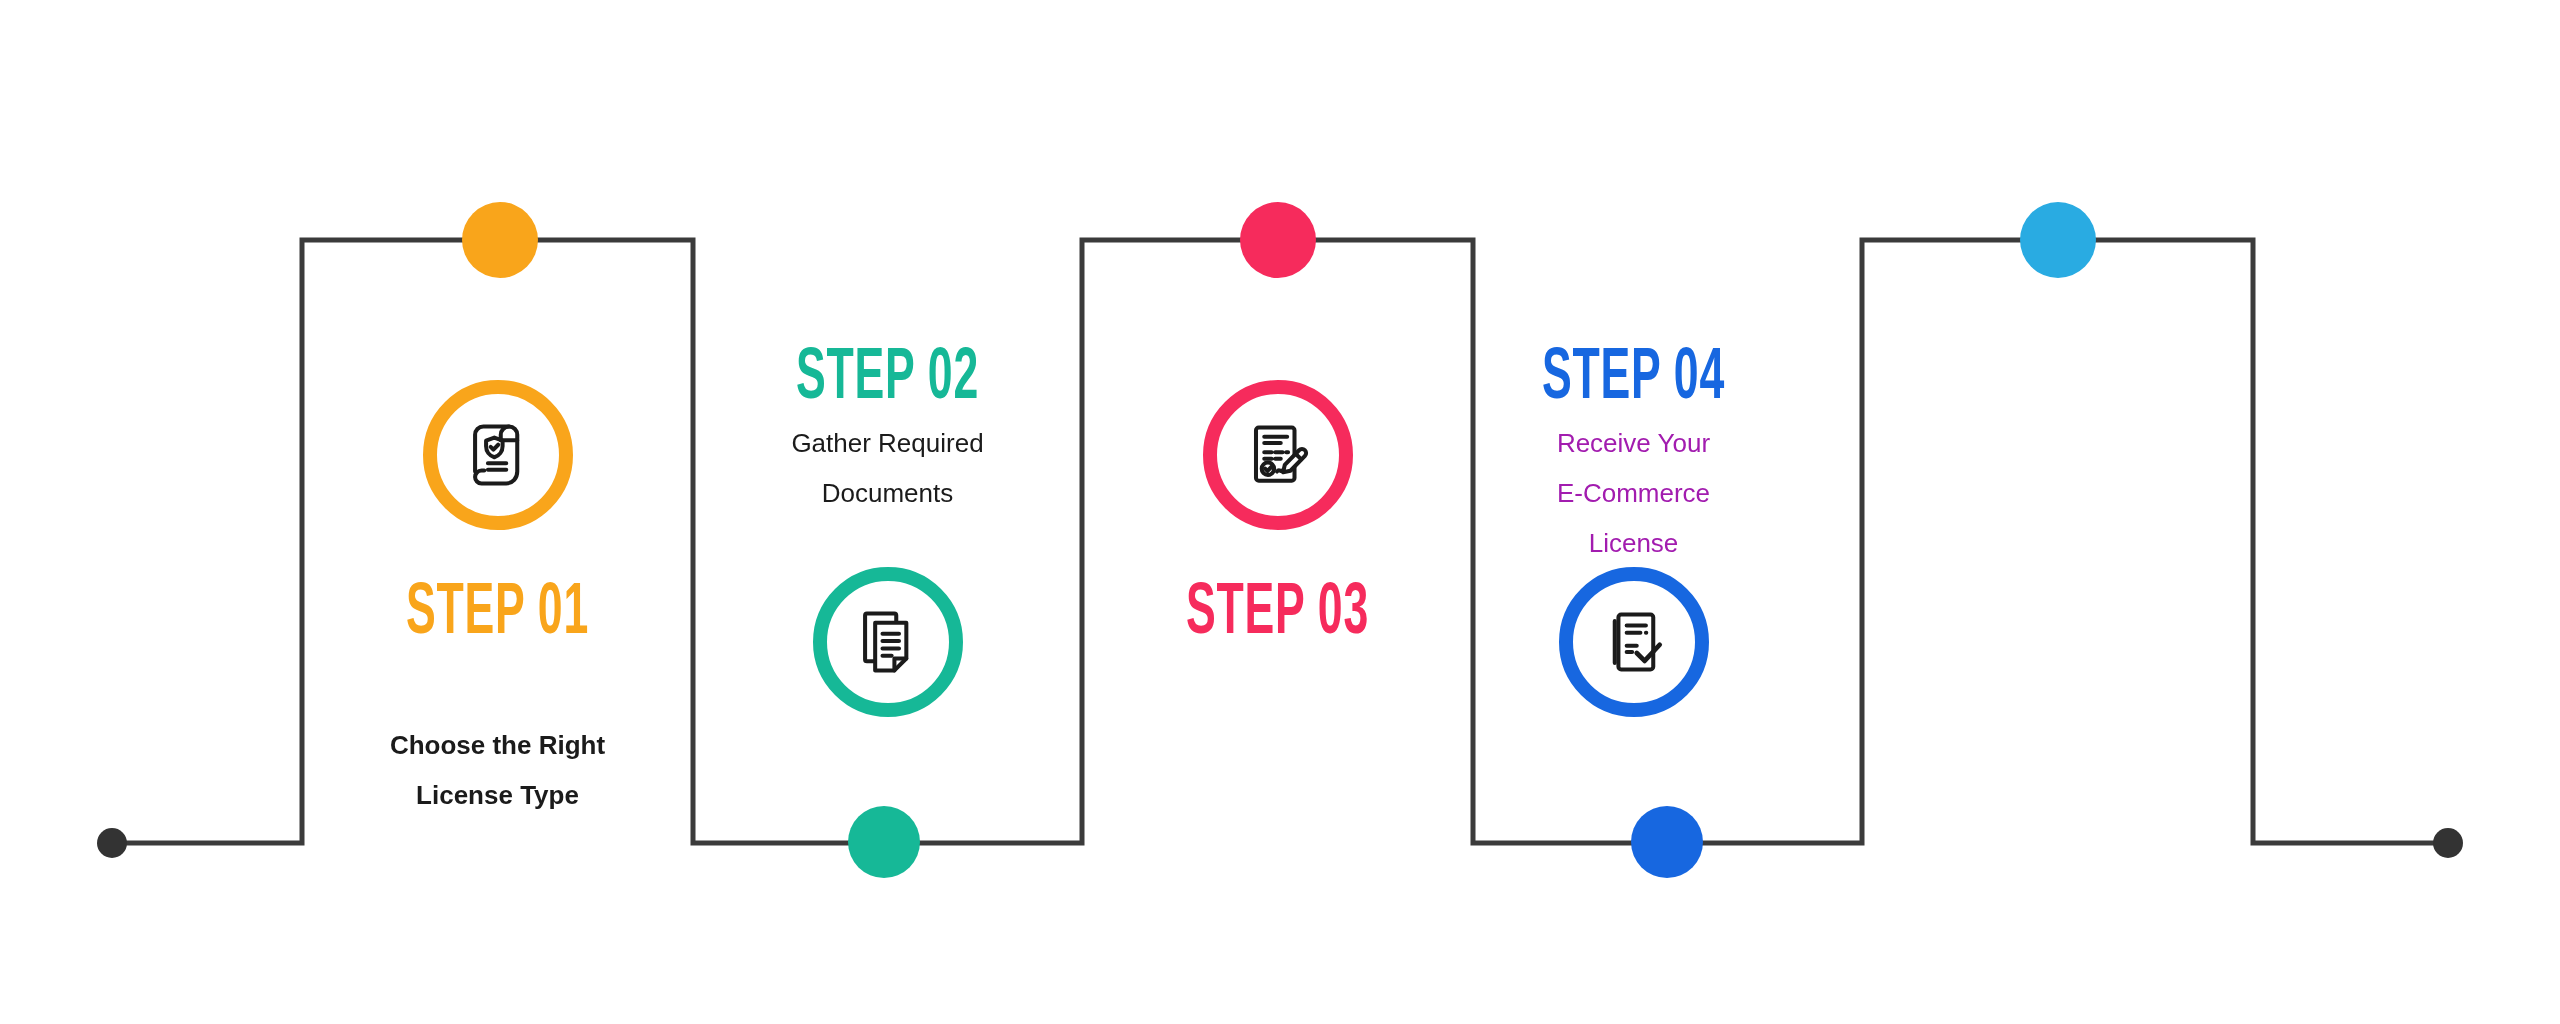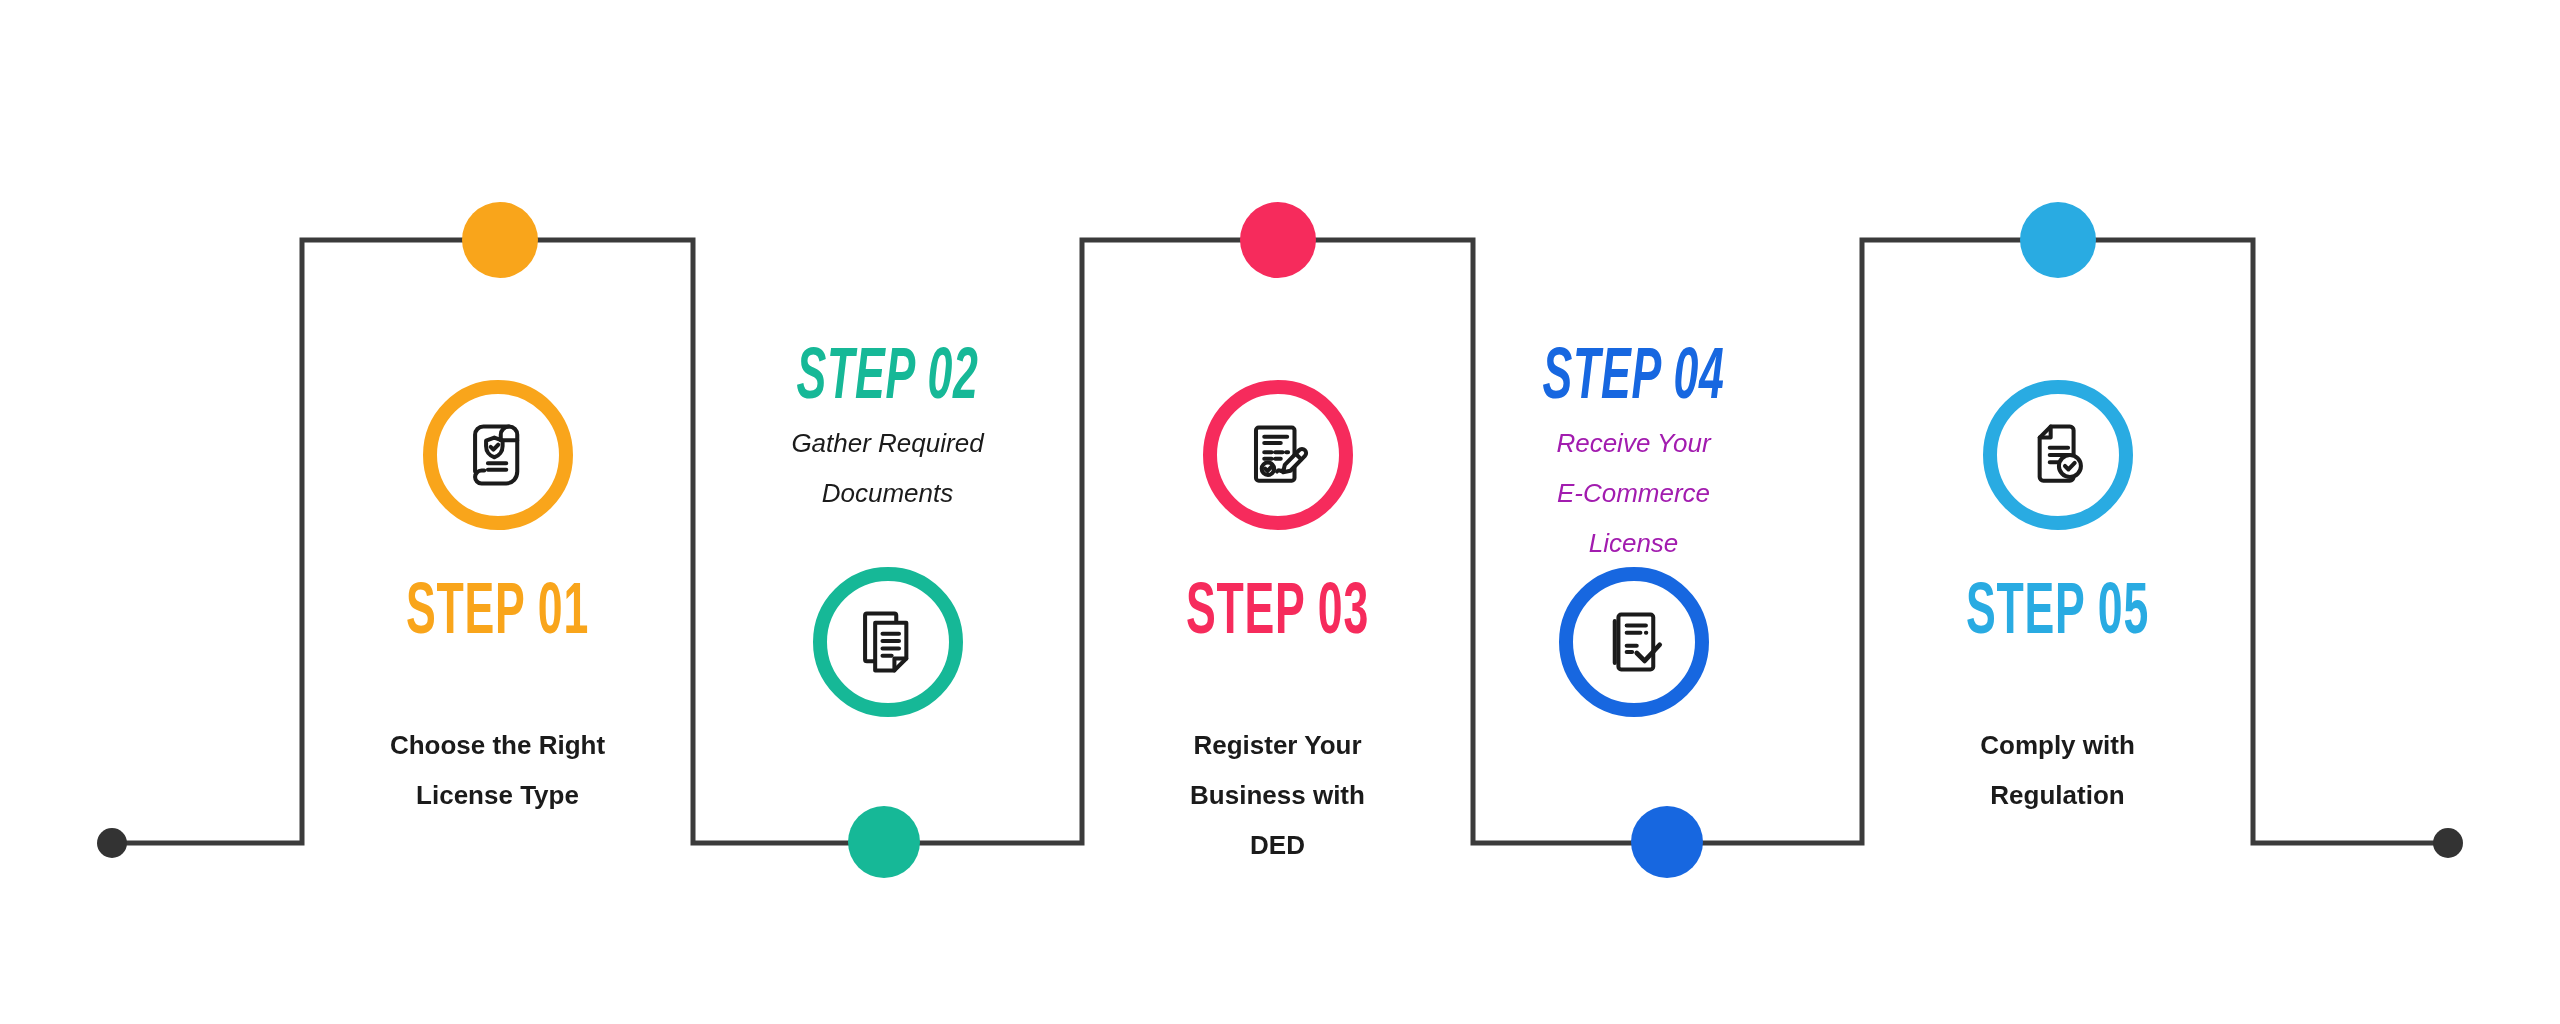--- a/index.html
+++ b/index.html
@@ -7,21 +7,21 @@
     position:relative;
     width:2560px;height:1024px;
     background:#ffffff;
     font-family:"Liberation Sans",sans-serif;
     overflow:hidden;
   }
   .connector{position:absolute;left:0;top:0;width:2560px;height:1024px;}
   .connector-path{fill:none;stroke-width:5;}
   .step{position:absolute;top:240px;height:620px;}
   .step.odd{width:391px;}
-  .step.even{width:389px;font-style:italic;}
+  .step.even{width:389px;}
   .icon-ring{
     position:absolute;left:50%;transform:translateX(-50%);
     width:150px;height:150px;box-sizing:border-box;
     border:14px solid #999;border-radius:50%;
     background:#ffffff;
     display:flex;align-items:center;justify-content:center;
   }
   .step.odd  .icon-ring{top:140px;}
   .step.even .icon-ring{top:327px;}
   .icon-ring svg{width:88px;height:88px;display:block;}
@@ -99,48 +99,31 @@
         <path d="M16.5 22.5h4M22.5 22.5h4M28.5 22.5h1"></path>
         <path d="M16.5 26h4M22.5 26h3"></path>
         <circle cx="18.5" cy="31.5" r="3.4"></circle>
         <path d="M17 31.4l1.3 1.3 2.2-2.3"></path>
         <path d="M23.5 33c1.2-1.8 2 .6 3.2-.7"></path>
         <path class="whitefill" d="M26.8 33.4l.9-4 7.8-8a2.2 2.2 0 0 1 3.2 3.1l-7.9 8.1-4 .8Z"></path>
         <path d="M33.6 23.3l3.1 3.1"></path>
       </svg>
     </div>
     <div class="step-title" style="color: rgb(246, 43, 92);">STEP 03</div>
-    <div class="step-desc" style="color: rgb(27, 27, 27);">Register Your
-Business with
-DED</div>
   </div>
 
   <div class="step even" style="left:1439px">
     <div class="icon-ring" style="border-color: rgb(23, 103, 224);">
       <svg viewBox="0 0 48 48">
         <path d="M13.5 12.5v23"></path>
         <rect x="15.5" y="9" width="19" height="30" rx="1.5"></rect>
         <path d="M20 15h10.5M20 19h7.5M30.5 19h.2M20 26h5.5M20 29.5h3"></path>
         <path class="thick" d="M25.5 30l4.3 4.3L38 25.5"></path>
       </svg>
     </div>
     <div class="step-title" style="color: rgb(23, 103, 224);">STEP 04</div>
     <div class="step-desc" style="color: #a21caf;">Receive Your
 E-Commerce
 License</div>
   </div>
 
-  <div class="step odd" style="left:1862px">
-    <div class="icon-ring" style="border-color: rgb(41, 171, 226);">
-      <svg viewBox="0 0 48 48">
-        <path d="M30.5 8.5H20l-6 6V36c0 1.1.9 2 2 2h14.5c1.1 0 2-.9 2-2V10.5c0-1.1-.9-2-2-2Z"></path>
-        <path d="M20 8.5v6h-6"></path>
-        <path d="M19.5 20h10M19.5 24h10M19.5 28h6"></path>
-        <circle class="whitefill" cx="30.5" cy="30" r="6"></circle>
-        <path d="M27.8 30l1.9 1.9 3.4-3.6"></path>
-      </svg>
-    </div>
-    <div class="step-title" style="color: rgb(41, 171, 226);">STEP 05</div>
-    <div class="step-desc" style="color: rgb(27, 27, 27);">Comply with
-Regulation</div>
-  </div>
 
 </div>
 
 </body></html>

